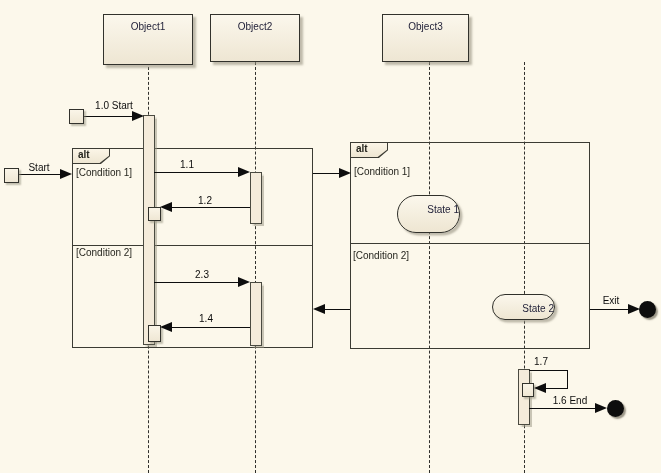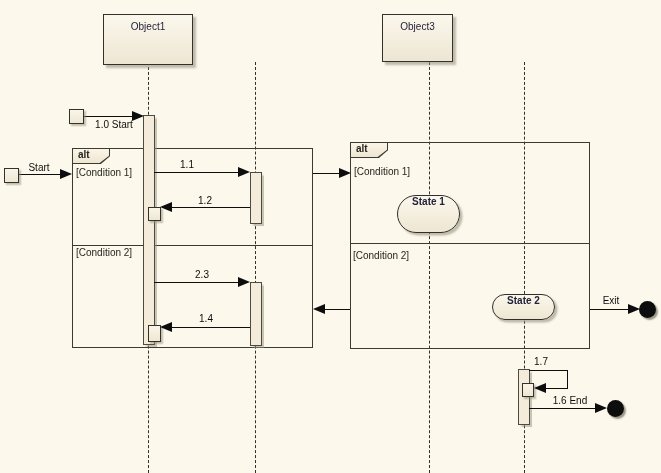--- a/index.html
+++ b/index.html
@@ -31,38 +31,41 @@
   .arr-r{position:absolute;z-index:5;width:0;height:0;border-style:solid;
     border-width:5px 0 5px 12px;border-color:transparent transparent transparent #0D0D0D;}
   .arr-l{position:absolute;z-index:5;width:0;height:0;border-style:solid;
     border-width:5px 12px 5px 0;border-color:transparent #0D0D0D transparent transparent;}
   .mlabel{position:absolute;z-index:5;font-size:10px;color:#0D0D0D;white-space:nowrap;
     transform:translateX(-50%);}
   .state{position:absolute;z-index:3;box-sizing:border-box;
     background:linear-gradient(180deg,#FBF7EC,#EEE6D2);
     border:1.4px solid #30302A;border-radius:19px;
     box-shadow:2.5px 2.5px 2px rgba(150,145,128,.6);
-    text-align:center;font-size:10px;font-weight:bold;color:#23233A;}
+    text-align:right;font-size:10px;font-weight:normal;color:#23233A;padding-top:8px;}
   .endnode{position:absolute;z-index:5;width:17px;height:17px;border-radius:50%;
     background:#0D0D0D;box-shadow:2px 2px 1.5px rgba(130,125,110,.8);}
 </style>
 </head>
 <body>
 
 <div class="canvas">
 
   <div class="lifeline" style="left:148px;top:62px;height:411px"></div>
   <div class="lifeline" style="left:255px;top:62px;height:411px"></div>
   <div class="lifeline" style="left:429px;top:62px;height:411px"></div>
   <div class="lifeline" style="left:524px;top:62px;height:411px"></div>
 
   <div class="obj" style="left:103px;top:14px;width:90px;height:51px">
     <span>Object1</span>
   </div>
-  <div class="obj" style="left:382px;top:14px;width:71px;height:48px">
+  <div class="obj" style="left:210px;top:14px;width:90px;height:48px">
+    <span>Object2</span>
+  </div>
+  <div class="obj" style="left:382px;top:14px;width:87px;height:48px">
     <span>Object3</span>
   </div>
 
   <div class="frag" style="left:72px;top:148px;width:241px;height:200px">
     <div class="pent">
       <div class="pent-fill"></div>
       <span class="pent-label">alt</span>
     </div>
     <div class="cond" style="left:3px;top:18px">[Condition 1]</div>
     <div class="divider" style="top:96px"></div>
@@ -89,21 +92,21 @@
   <div class="sq" style="left:522px;top:383px;width:10px;height:12px"></div>
 
   <div class="sq" style="left:4px;top:168px;width:13px;height:13px"></div>
   <div class="hline" style="left:17px;top:174px;width:43px"></div>
   <div class="arr-r" style="left:60px;top:169px"></div>
   <div class="mlabel" style="left:39px;top:162px">Start</div>
 
   <div class="sq" style="left:69px;top:109px;width:13px;height:13px"></div>
   <div class="hline" style="left:82px;top:116px;width:50px"></div>
   <div class="arr-r" style="left:132px;top:111px"></div>
-  <div class="mlabel" style="left:114px;top:119px">1.0 Start</div>
+  <div class="mlabel" style="left:114px;top:100px">1.0 Start</div>
 
   <div class="hline" style="left:154px;top:172px;width:84px"></div>
   <div class="arr-r" style="left:238px;top:167px"></div>
   <div class="mlabel" style="left:187px;top:159px">1.1</div>
 
   <div class="hline" style="left:172px;top:207px;width:78px"></div>
   <div class="arr-l" style="left:160px;top:202px"></div>
   <div class="mlabel" style="left:205px;top:195px">1.2</div>
 
   <div class="hline" style="left:154px;top:282px;width:84px"></div>

